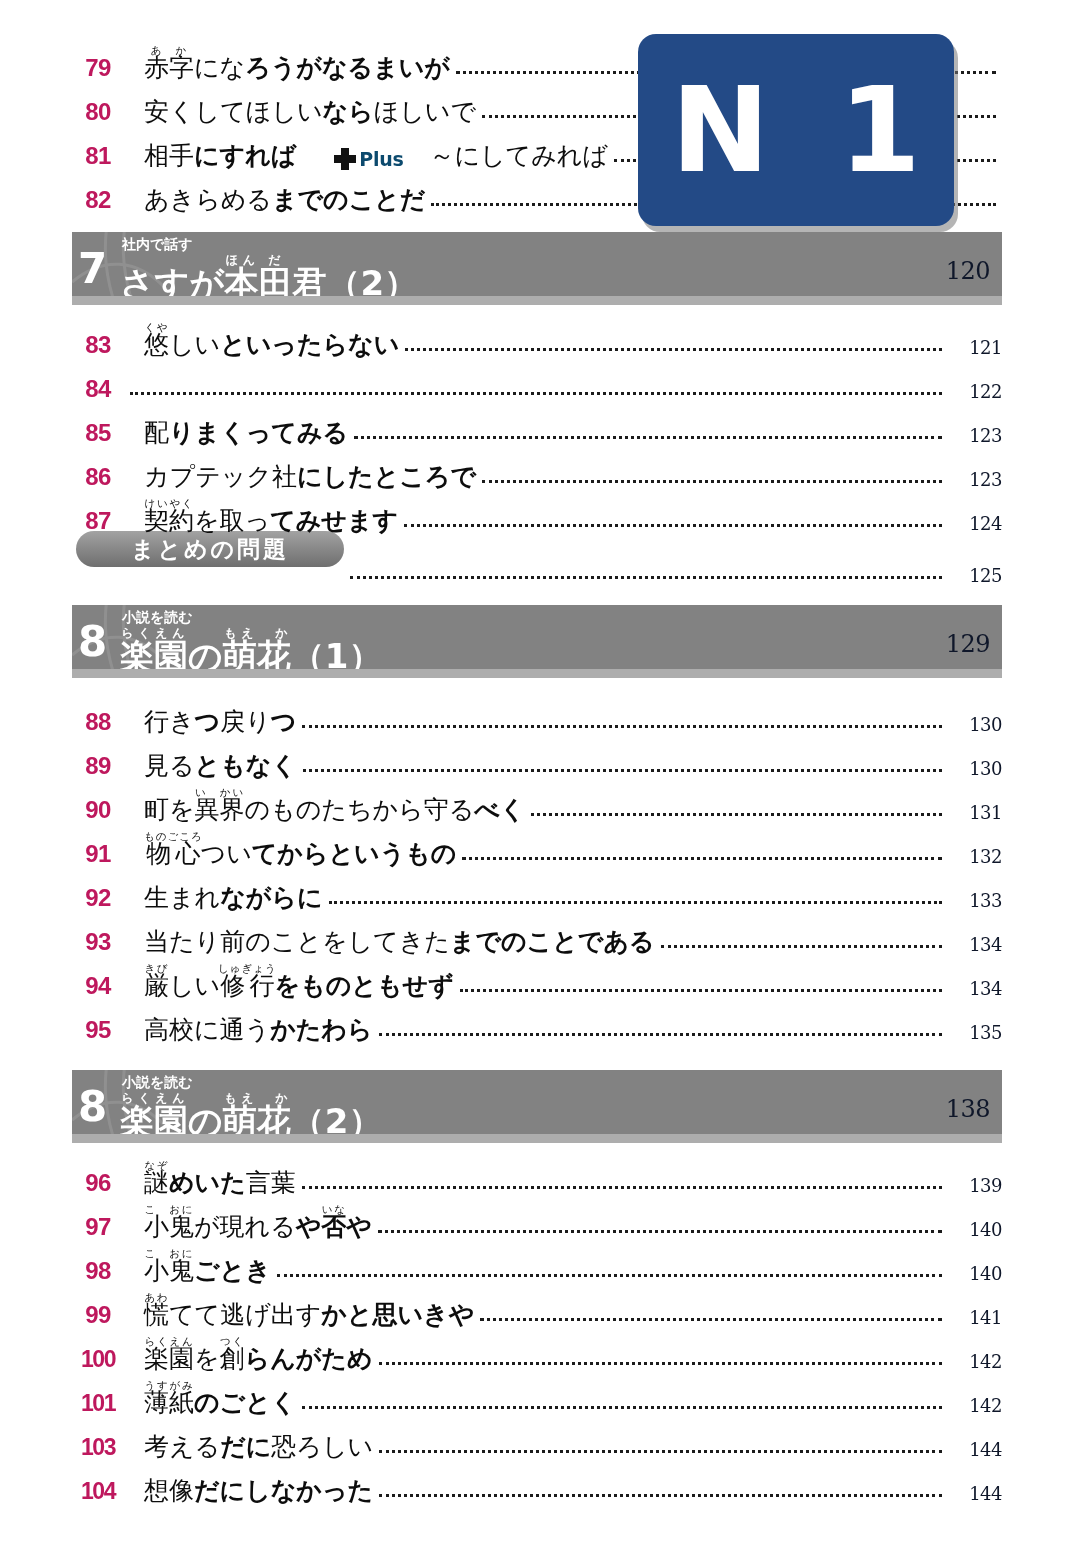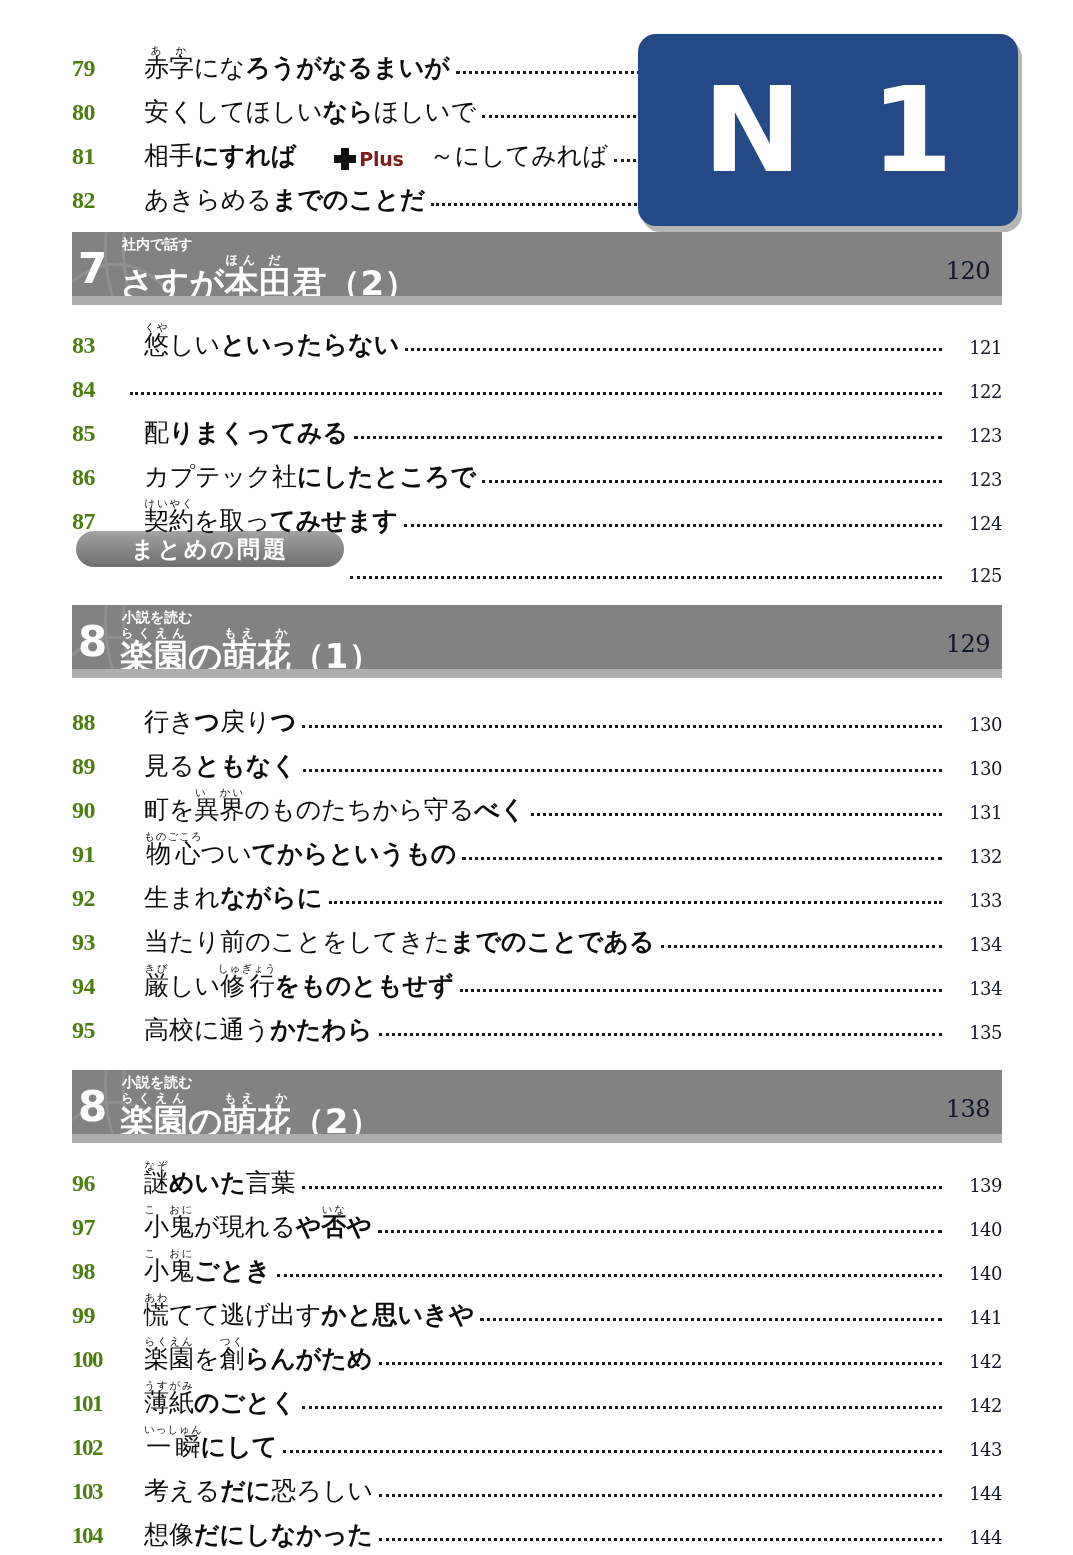--- a/index.html
+++ b/index.html
@@ -20,21 +20,21 @@
     width: 1073px;
     height: 1555px;
     padding: 0;
   }
 
   
   .level-badge {
     position: absolute;
     left: 638px;
     top: 34px;
-    width: 380px;
+    width: 316px;
     height: 192px;
     background: #234a86;
     border-radius: 18px;
     box-shadow: 4px 6px 0 rgba(120,120,120,0.55);
     display: flex;
     align-items: center;
     justify-content: center;
     z-index: 5;
   }
   .level-badge-text {
@@ -58,25 +58,25 @@
   
   .entry {
     display: flex;
     align-items: flex-end;
     height: 44px;
     position: relative;
   }
   .entry-num {
     flex: 0 0 auto;
     width: 52px;
-    text-align: left;
+    text-align: center;
     font-size: 24px;
     font-weight: bold;
-    color: #4d7c0f;
-    font-family: Liberation Serif, serif;
+    color: #be185d;
+    font-family: Liberation Sans, sans-serif;
     line-height: 1;
     padding-bottom: 2px;
     letter-spacing: -0.5px;
   }
   .entry-num.wide { width: 52px; font-size: 23px; letter-spacing: -1.5px; }
 
   .entry-title {
     flex: 0 0 auto;
     margin-left: 20px;
     font-size: 25px;
@@ -131,21 +131,21 @@
   .plus-glyph::before, .plus-glyph::after {
     content: "";
     position: absolute;
     background: #111;
   }
   .plus-glyph::before { left: 7px; top: 0; width: 8px; height: 22px; }
   .plus-glyph::after  { left: 0; top: 7px; width: 22px; height: 8px; }
   .plus-label {
     font-size: 19px;
     font-weight: bold;
-    color: #7f1d1d;
+    color: #0c4a6e;
     letter-spacing: -0.3px;
   }
 
   
   .chapter {
     position: relative;
     width: 930px;
     height: 64px;
     background: #828282;
     overflow: hidden;
@@ -468,26 +468,20 @@
       <span class="entry-page">142</span>
     </div>
 
     <div class="entry">
       <span class="entry-num wide">101</span>
       <span class="entry-title"><ruby><span>薄紙</span><rt>うすがみ</rt></ruby><b>のごとく</b></span>
       <span class="leader"></span>
       <span class="entry-page">142</span>
     </div>
 
-    <div class="entry">
-      <span class="entry-num wide">102</span>
-      <span class="entry-title"><ruby><span>一瞬</span><rt>いっしゅん</rt></ruby><b>にして</b></span>
-      <span class="leader"></span>
-      <span class="entry-page">143</span>
-    </div>
 
     <div class="entry">
       <span class="entry-num wide">103</span>
       <span class="entry-title"><span>考える</span><b>だに</b><span>恐ろしい</span></span>
       <span class="leader"></span>
       <span class="entry-page">144</span>
     </div>
 
     <div class="entry">
       <span class="entry-num wide">104</span>

